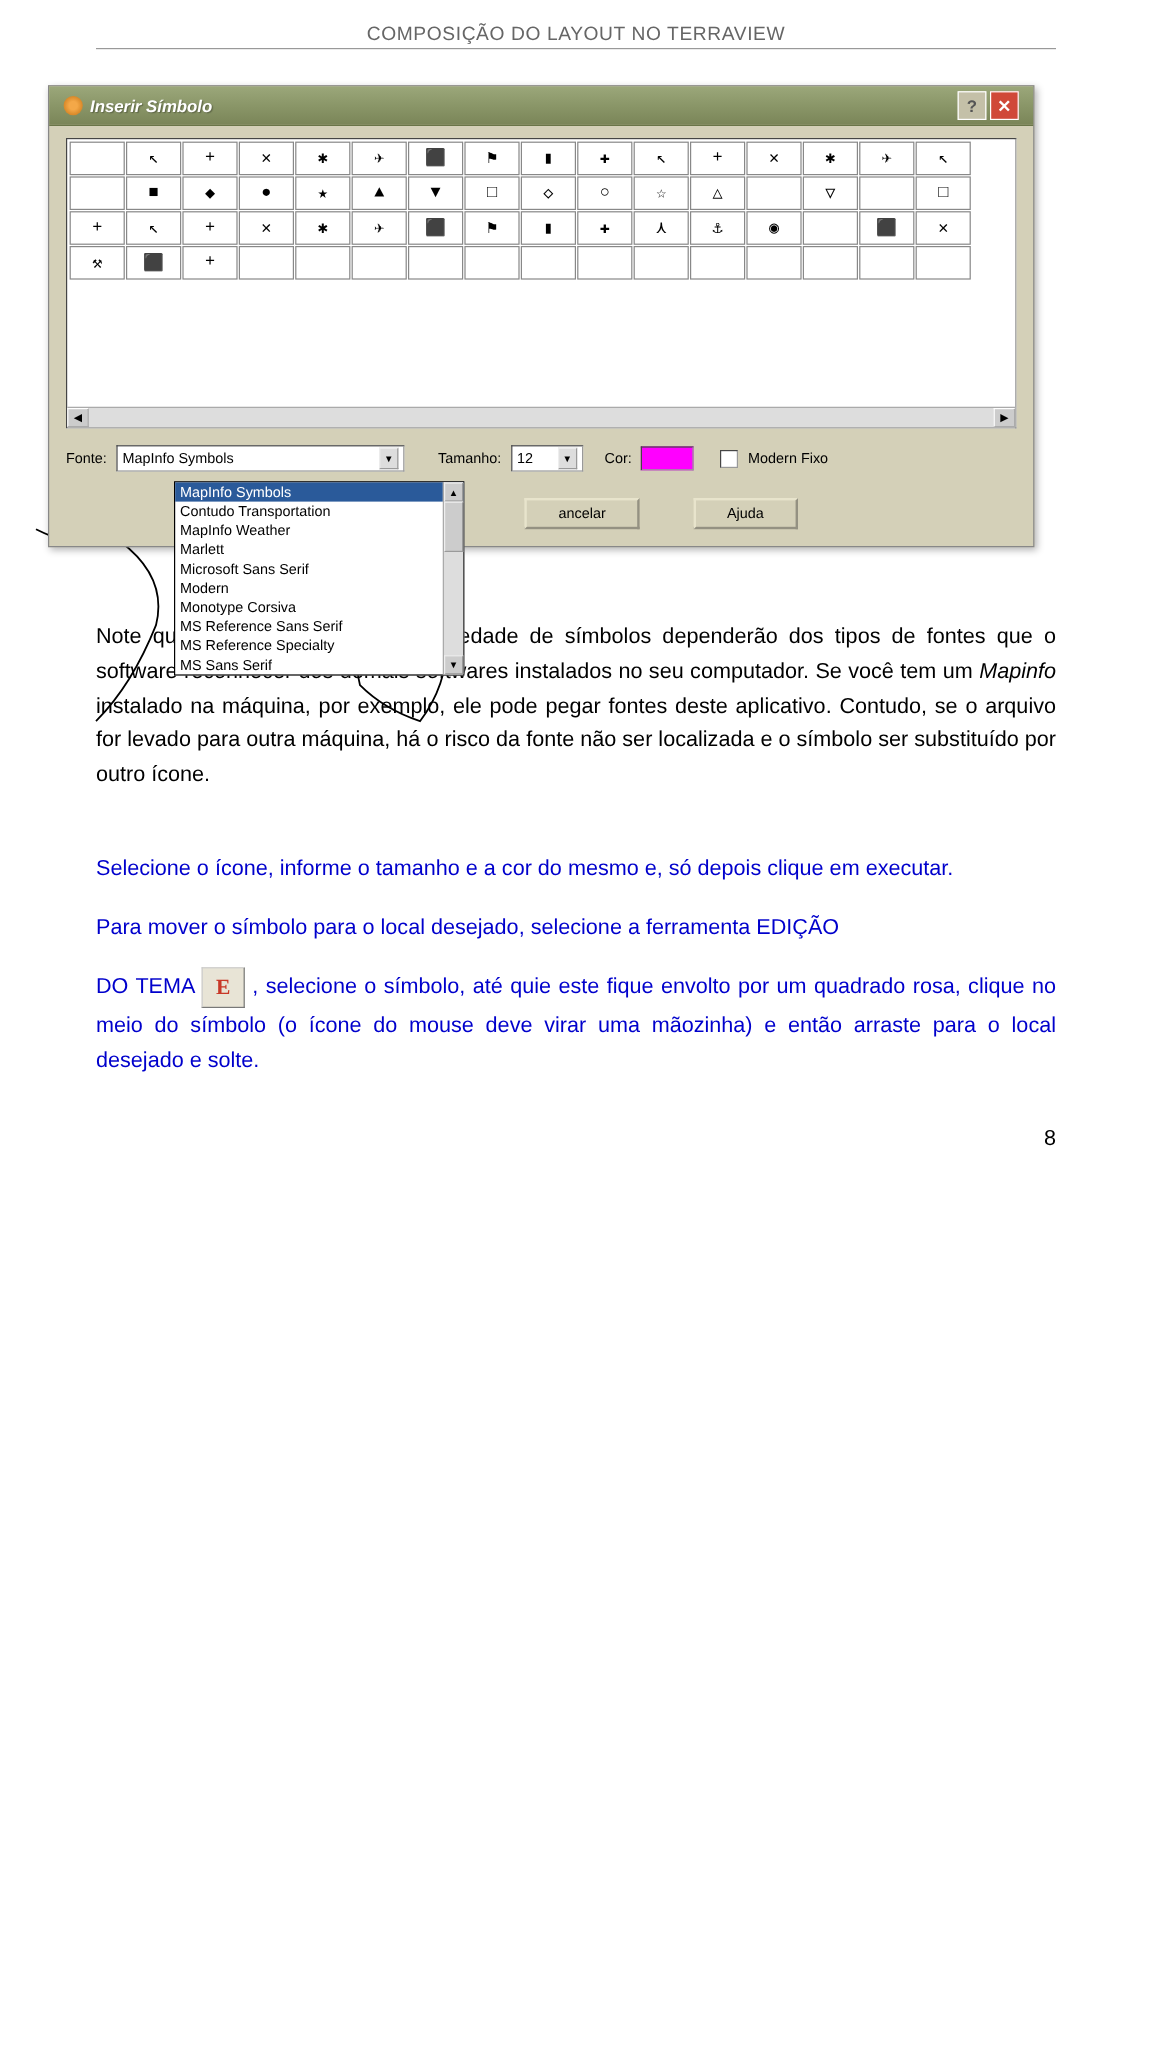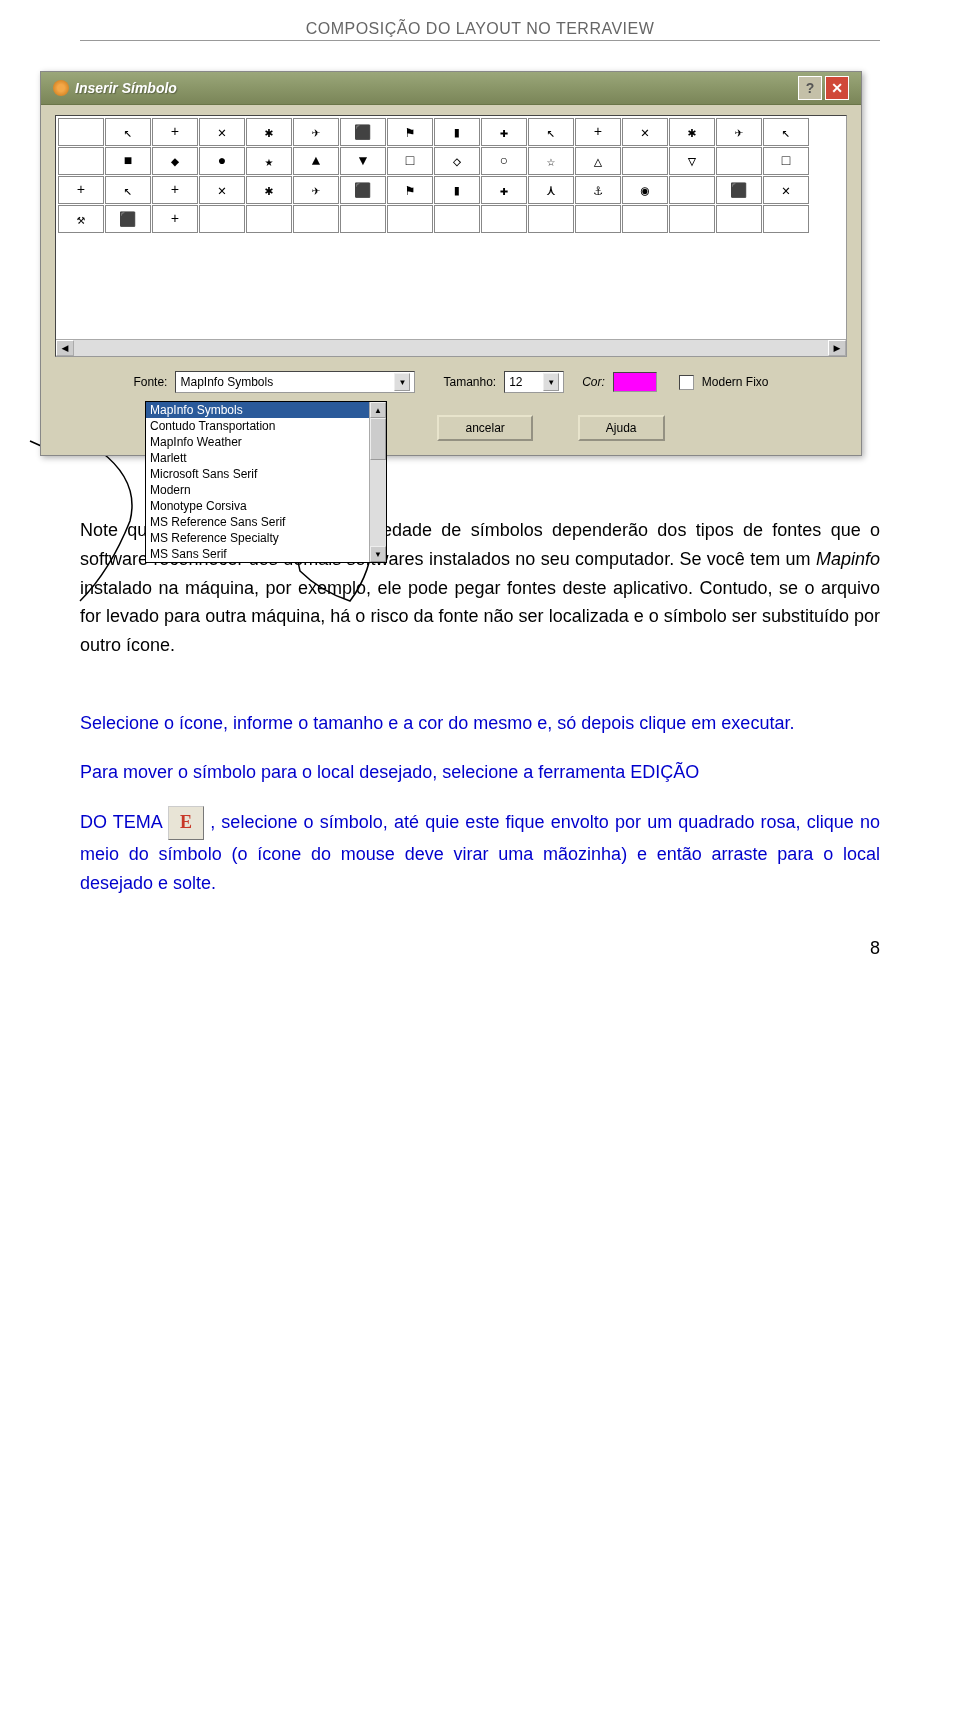--- a/index.html
+++ b/index.html
@@ -113,21 +113,20 @@
   display: flex;
   align-items: center;
   justify-content: center;
 }
 .controls-row {
   display: flex;
   align-items: center;
   margin-top: 14px;
   font-size: 12px;
   gap: 8px;
-  justify-content: center;
 }
 .label { color: #000; }
 .combo {
   background: #fff;
   border: 1px inset #999;
   height: 20px;
   display: flex;
   align-items: center;
   padding: 0 4px;
   font-size: 12px;
@@ -348,21 +347,21 @@
         <span class="label">Fonte:</span>
         <div class="combo" style="width:230px;">
           <span>MapInfo Symbols</span>
           <div class="combo-btn">▼</div>
         </div>
         <span class="label" style="margin-left:20px;">Tamanho:</span>
         <div class="combo" style="width:50px;">
           <span>12</span>
           <div class="combo-btn">▼</div>
         </div>
-        <span class="label" style="margin-left:10px;font-style:italic;">Cor:</span>
+        <span class="label" style="margin-left:10px;">Cor:</span>
         <div class="color-swatch"></div>
         <div class="checkbox" style="margin-left:14px;"></div>
         <span class="label">Modern Fixo</span>
       </div>
 
       <div class="buttons-row">
         <div class="btn-3d" style="margin-left:200px;">ancelar</div>
         <div class="btn-3d">Ajuda</div>
       </div>
     </div>

